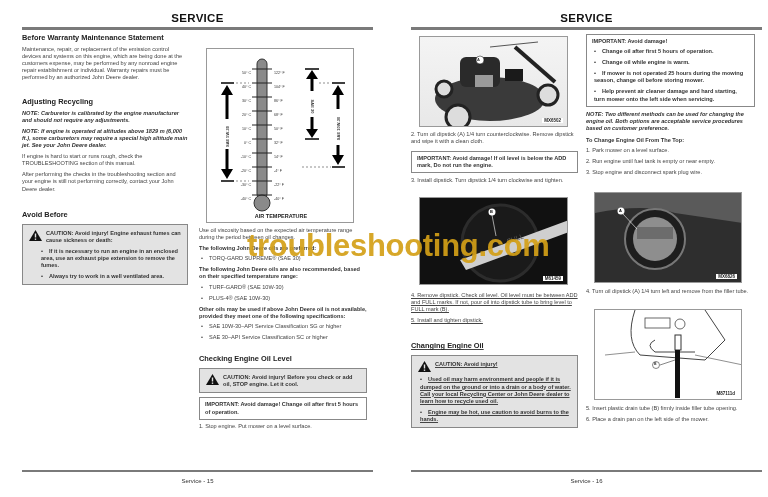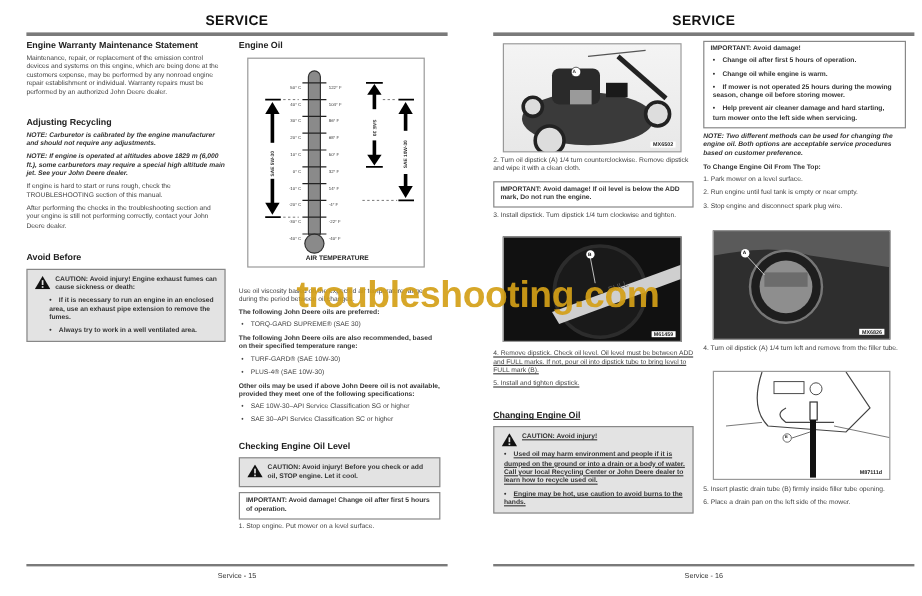--- a/index.html
+++ b/index.html
@@ -36,21 +36,21 @@
   .watermark { position: absolute; left: 247px; top: 228px; font-size: 31px; font-weight: bold; color: #d4a017; opacity: 0.92; letter-spacing: -0.3px; white-space: nowrap; }
 </style>
 </head>
 <body>
 
 <div class="page page-left">
   <div class="page-header">SERVICE</div>
   <div class="header-rule"></div>
 
   <div class="col" style="left:0; width:166px;">
-    <div class="h2">Engine Warranty Maintenance Statement</div>
+    <div class="h2">Before Warranty Maintenance Statement</div>
     <div class="p">Maintenance, repair, or replacement of the emission control devices and systems on this engine, which are being done at the customers expense, may be performed by any nonroad engine repair establishment or individual. Warranty repairs must be performed by an authorized John Deere dealer.</div>
     <div style="height:12px"></div>
     <div class="h2">Adjusting Recycling</div>
     <div class="note">NOTE: Carburetor is calibrated by the engine manufacturer and should not require any adjustments.</div>
     <div class="note">NOTE: If engine is operated at altitudes above 1829 m (6,000 ft.), some carburetors may require a special high altitude main jet. See your John Deere dealer.</div>
     <div class="p">If engine is hard to start or runs rough, check the TROUBLESHOOTING section of this manual.</div>
     <div class="p">After performing the checks in the troubleshooting section and your engine is still not performing correctly, contact your John Deere dealer.</div>
     <div style="height:14px"></div>
     <div class="h2">Avoid Before</div>
     <div class="caution" style="margin-top:6px;">
@@ -60,23 +60,20 @@
             <rect x="11.6" y="7" width="2.8" height="8" fill="#e3e3e3"></rect>
             <rect x="11.6" y="17" width="2.8" height="2.8" fill="#e3e3e3"></rect>
           </svg>
         <span>CAUTION: Avoid injury! Engine exhaust fumes can cause sickness or death:</span>
       </div>
       <div class="caution-item li">If it is necessary to run an engine in an enclosed area, use an exhaust pipe extension to remove the fumes.</div>
       <div class="caution-item li">Always try to work in a well ventilated area.</div>
     </div>
   </div>
 
-  <div class="col" style="left:177px; width:168px;">
-    <div class="h2">Engine Oil</div>
-  </div>
 
   <div class="chart-box" style="left:184px; top:48px; width:148px; height:175px;">
     <svg width="148" height="175" viewBox="0 0 148 175">
 
       <rect x="50" y="10" width="10" height="140" rx="5" fill="#8a8a8a" stroke="#333" stroke-width="1"></rect>
       <circle cx="55" cy="154" r="8" fill="#8a8a8a" stroke="#333" stroke-width="1"></circle>
       <g stroke="#222" stroke-width="1">
         <line x1="45" y1="20" x2="65" y2="20"></line>
           <line x1="45" y1="34" x2="65" y2="34"></line>
         <line x1="45" y1="48" x2="65" y2="48"></line>
@@ -138,21 +135,21 @@
       <div>-4° F</div>
       <div>-22° F</div>
       <div>-40° F</div>
     </div>
     <div style="position:absolute; left:8px; top:85px; width:24px; transform:rotate(-90deg); transform-origin:center; font-size:4px; font-weight:bold; text-align:center;">SAE 5W-30</div>
     <div style="position:absolute; left:93px; top:55px; width:24px; transform:rotate(90deg); transform-origin:center; font-size:4px; font-weight:bold; text-align:center;">SAE 30</div>
     <div style="position:absolute; left:116px; top:77px; width:30px; transform:rotate(-90deg); transform-origin:center; font-size:4px; font-weight:bold; text-align:center;">SAE 10W-30</div>
     <div style="position:absolute; left:0; top:164px; width:148px; text-align:center; font-size:5.5px; font-weight:bold; color:#222;">AIR TEMPERATURE</div>
   </div>
 
-  <div class="col" style="left:177px; top:240px; width:168px;">
+  <div class="col" style="left:177px; top:227px; width:168px;">
     <div class="p">Use oil viscosity based on the expected air temperature range during the period between oil changes.</div>
     <div class="bold">The following John Deere oils are preferred:</div>
     <div class="li">TORQ-GARD SUPREME® (SAE 30)</div>
     <div class="bold">The following John Deere oils are also recommended, based on their specified temperature range:</div>
     <div class="li">TURF-GARD® (SAE 10W-30)</div>
     <div class="li">PLUS-4® (SAE 10W-30)</div>
     <div class="bold">Other oils may be used if above John Deere oil is not available, provided they meet one of the following specifications:</div>
     <div class="li">SAE 10W-30–API Service Classification SG or higher</div>
     <div class="li">SAE 30–API Service Classification SC or higher</div>
     <div style="height:10px"></div>

